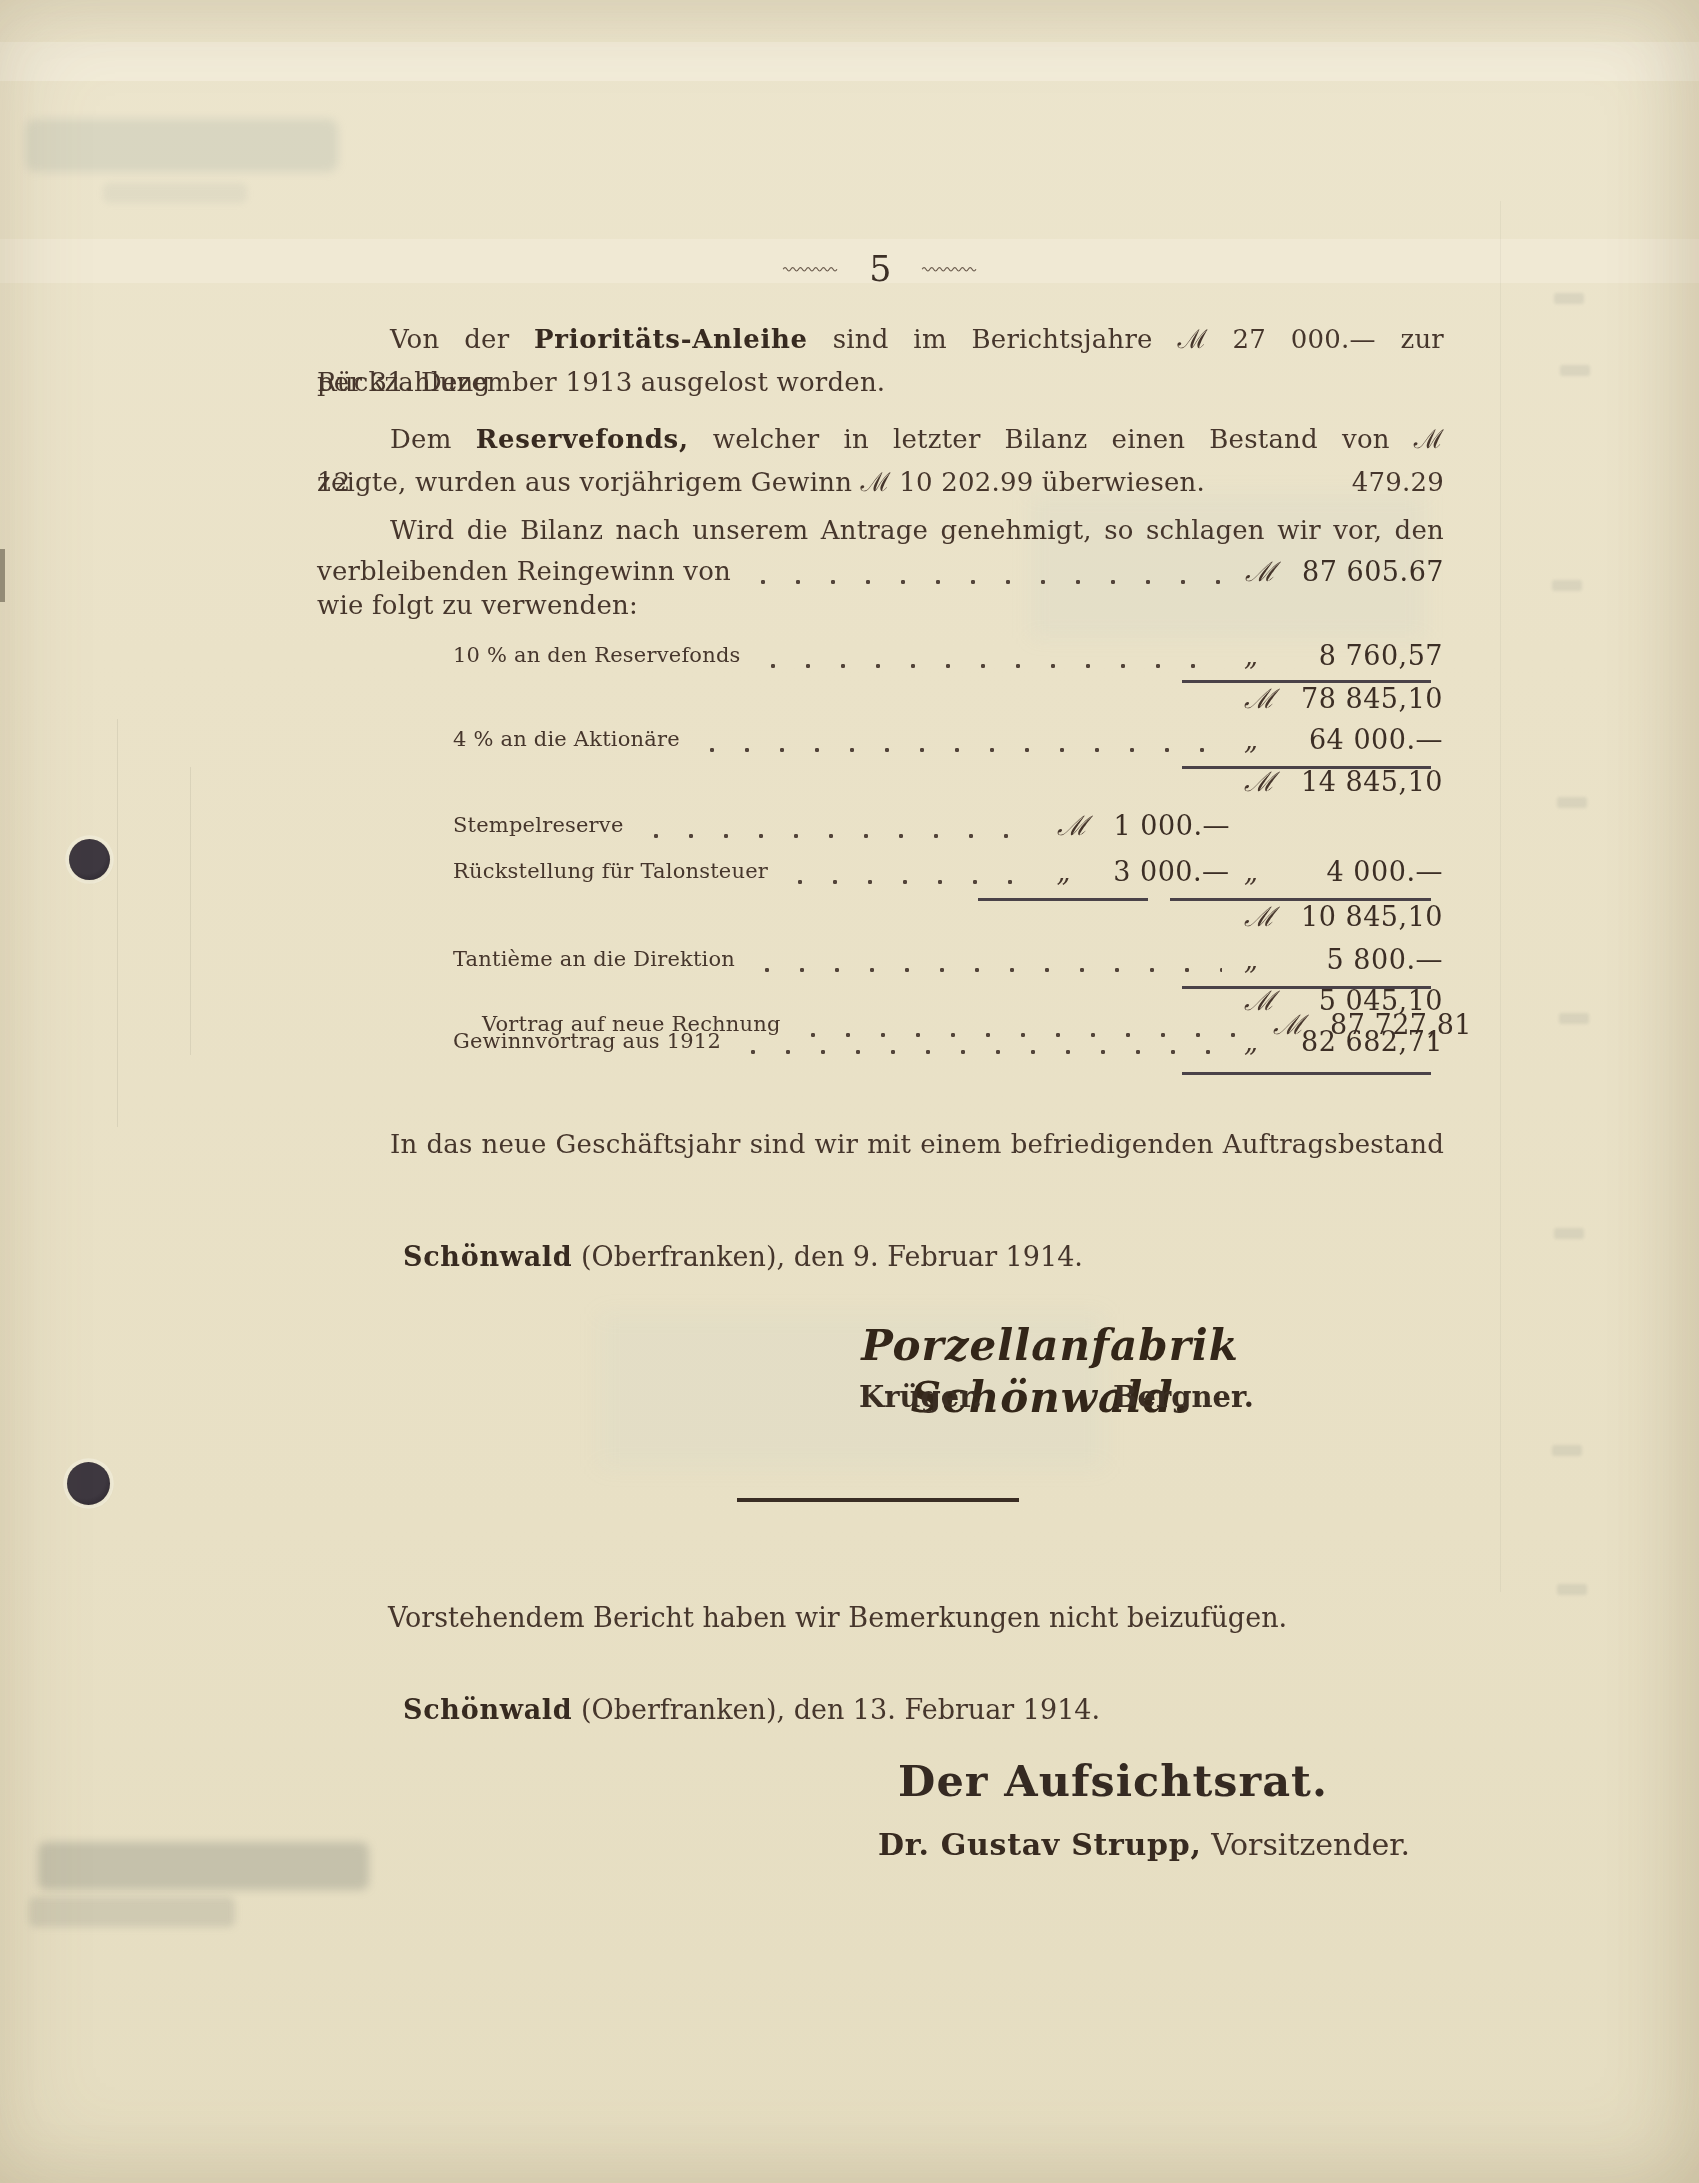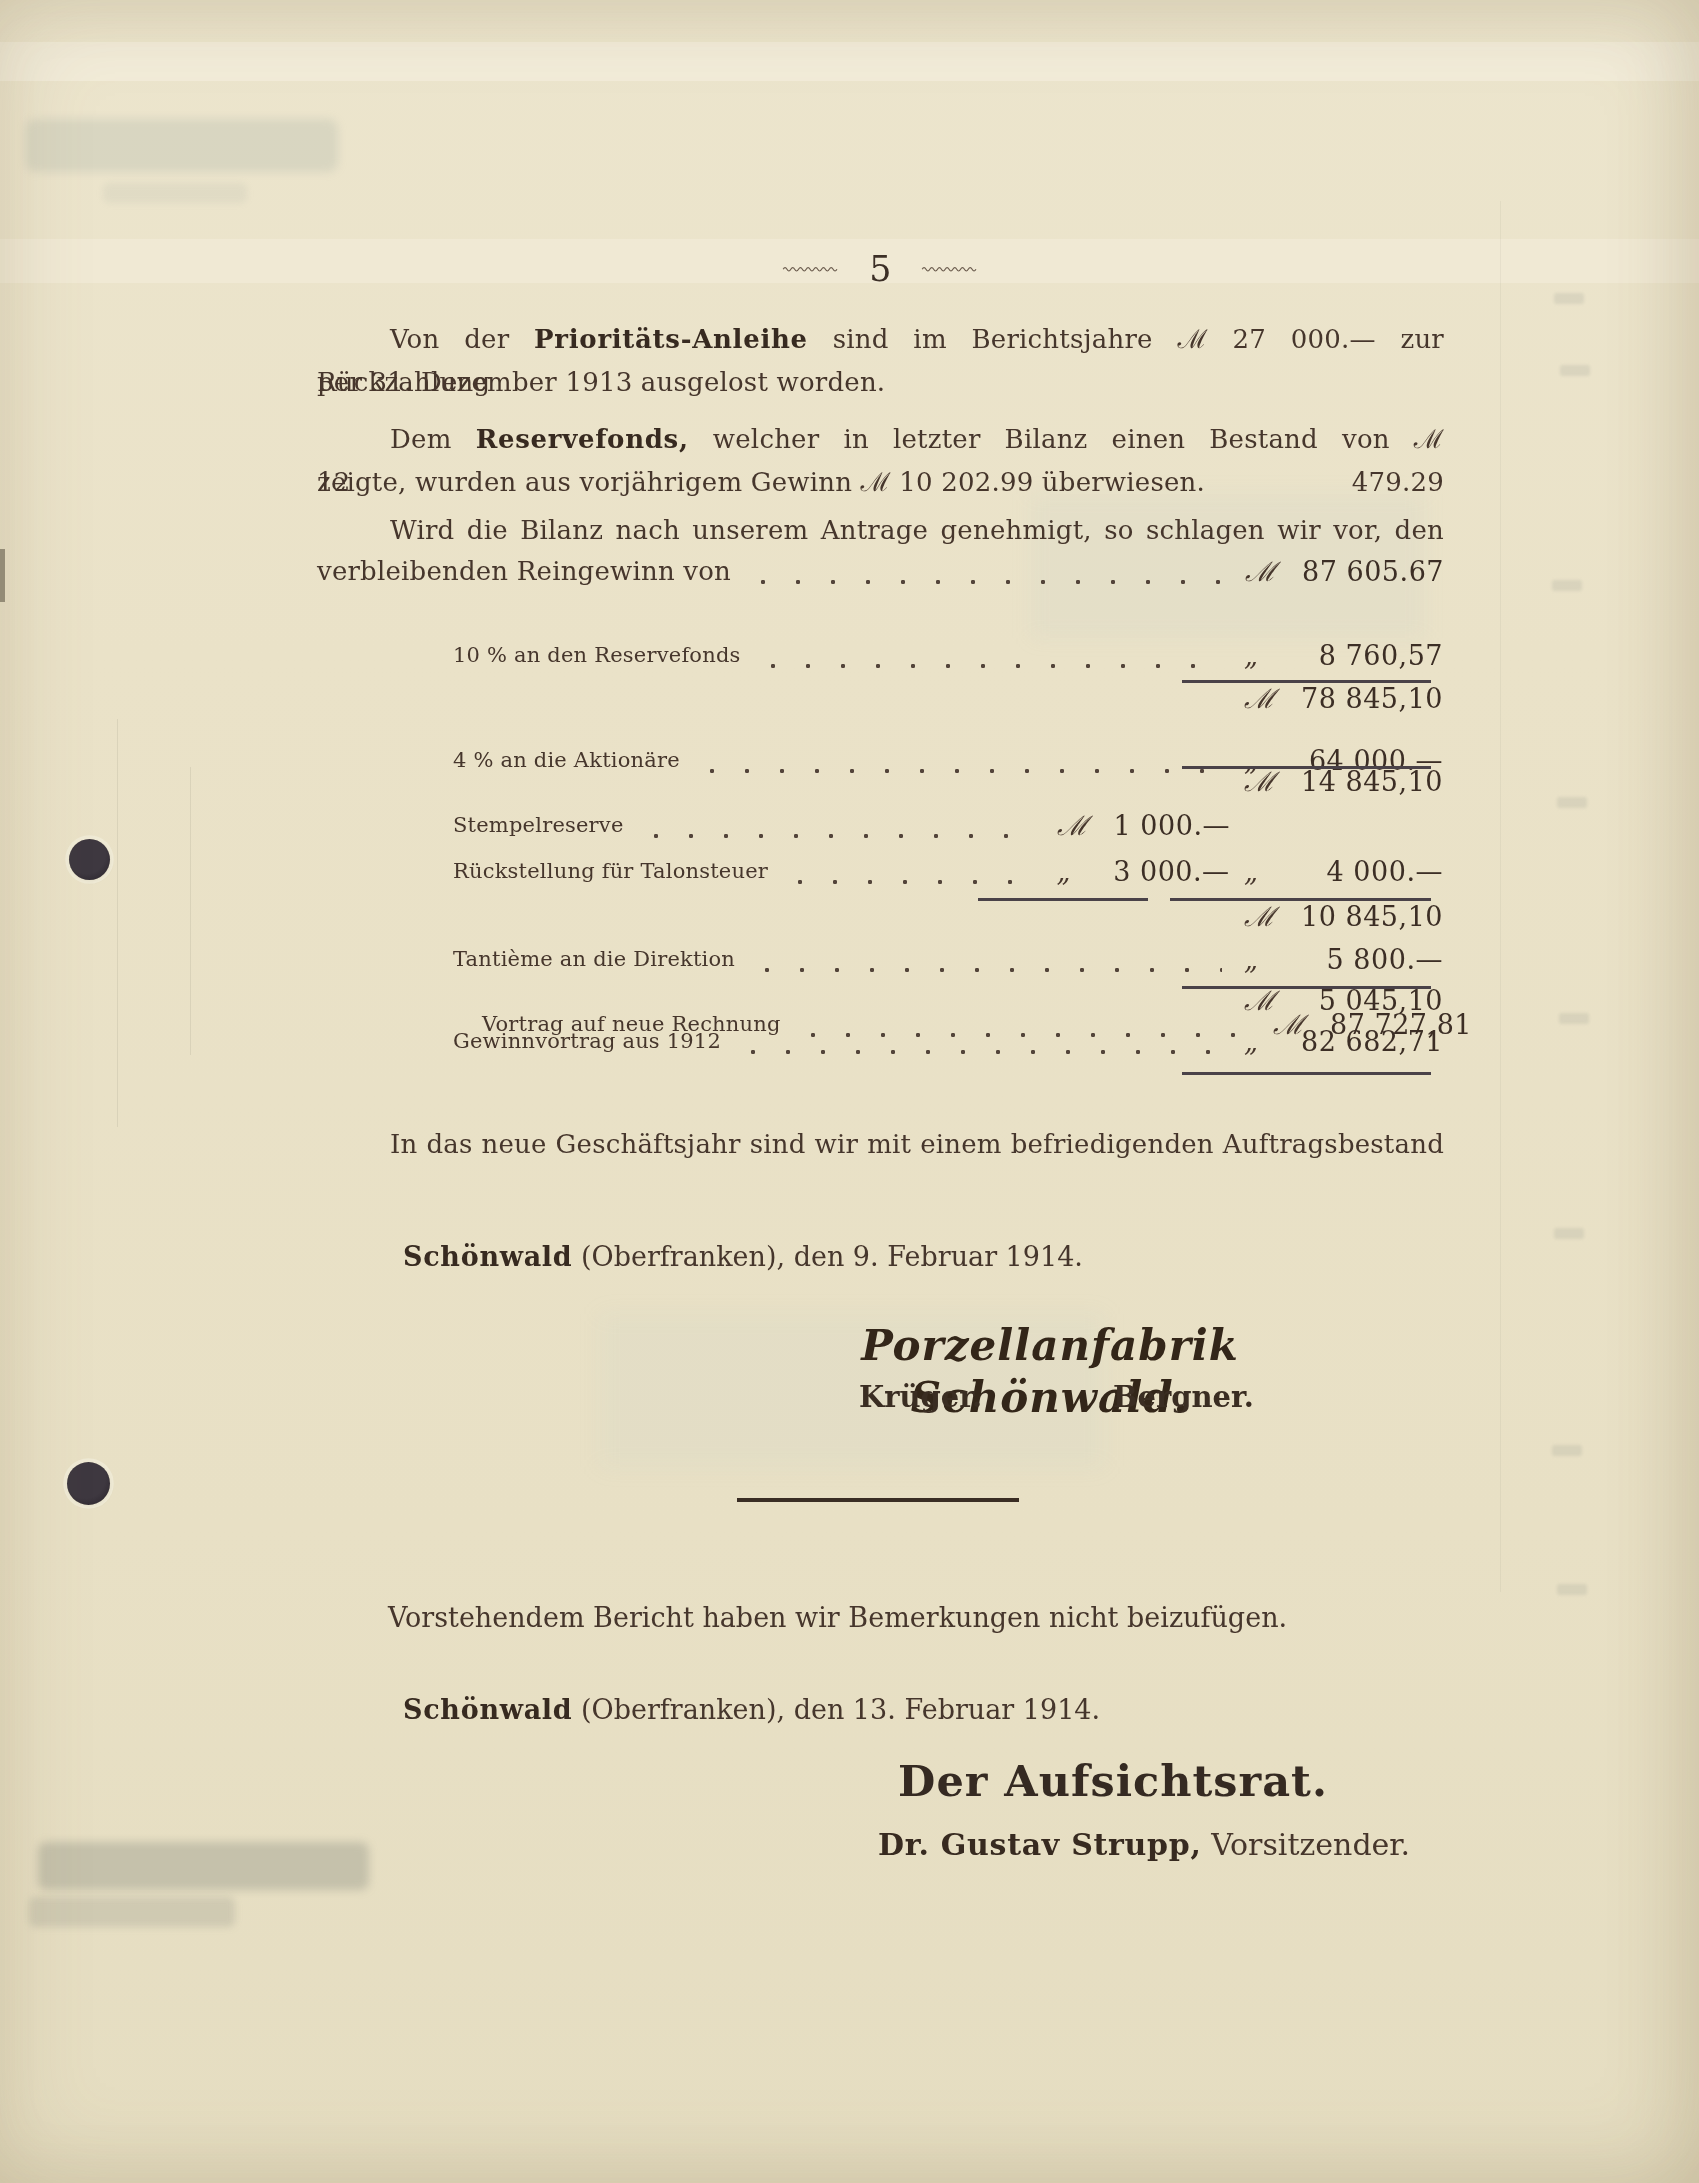--- a/index.html
+++ b/index.html
@@ -148,35 +148,36 @@
   </div>
   <div class="bodyline" style="top:461px;">zeigte, wurden aus vorjährigem Gewinn ℳ 10&nbsp;202.99 überwiesen.</div>
 
   <div class="bodyline jline indent" style="top:509px;">Wird die Bilanz nach unserem Antrage genehmigt, so schlagen wir vor, den</div>
   <div class="lg-row p3 bodysize" style="top:550px;">
     <span class="lg-label">verbleibenden Reingewinn von</span>
     <span class="leader"></span>
     <span class="lg-cur">ℳ</span>
     <span class="lg-amt outer">87&nbsp;605.67</span>
   </div>
+  <div class="bodyline" style="top:584px;">wie folgt zu verwenden:</div>
 
   <div class="lg-row" style="top:634px;">
     <span class="lg-label">10&nbsp;% an den Reservefonds</span>
     <span class="leader"></span>
     <span class="lg-cur">„</span>
     <span class="lg-amt outer">8&nbsp;760,57</span>
   </div>
   <div class="rule" style="left:1182px; top:680px; width:249px;"></div>
   <div class="lg-row" style="top:677px;">
     <span class="lg-flex"></span>
     <span class="lg-cur">ℳ</span>
     <span class="lg-amt outer">78&nbsp;845,10</span>
   </div>
 
-  <div class="lg-row" style="top:718px;margin-top:21px;">
+  <div class="lg-row" style="top:718px;">
     <span class="lg-label">4&nbsp;% an die Aktionäre</span>
     <span class="leader"></span>
     <span class="lg-cur">„</span>
     <span class="lg-amt outer">64&nbsp;000.—</span>
   </div>
   <div class="rule" style="left:1182px; top:766px; width:249px;"></div>
   <div class="lg-row" style="top:760px;">
     <span class="lg-flex"></span>
     <span class="lg-cur">ℳ</span>
     <span class="lg-amt outer">14&nbsp;845,10</span>

